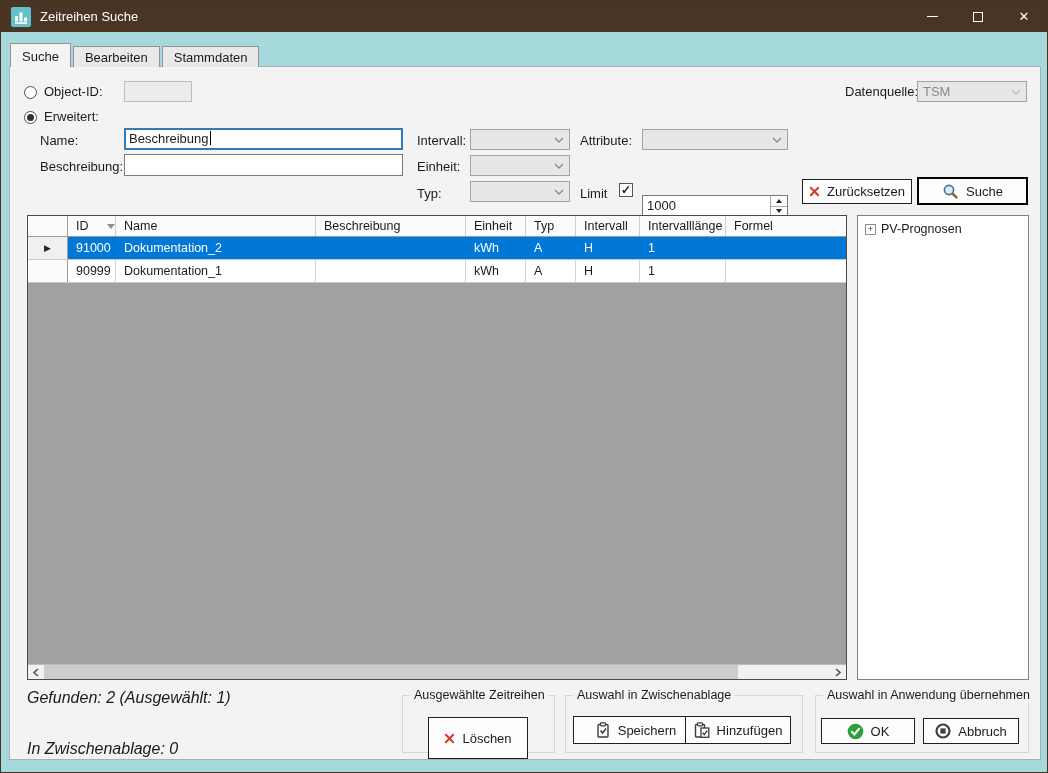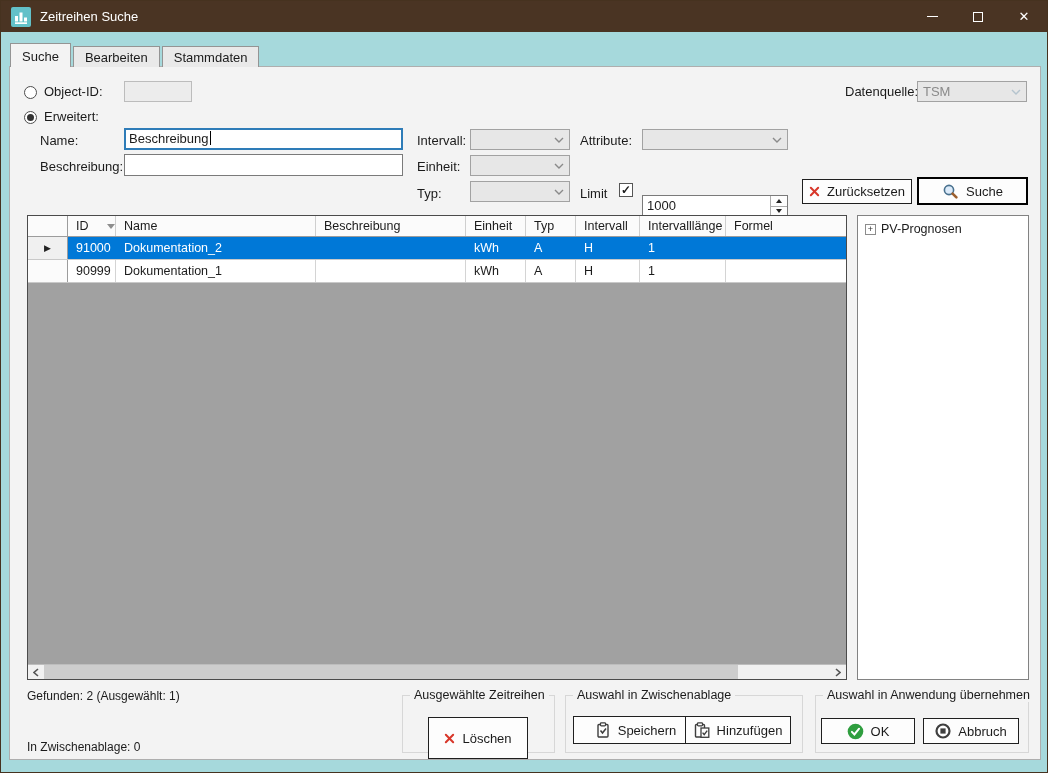--- a/index.html
+++ b/index.html
@@ -97,21 +97,21 @@
   .sb-track { flex:1; }
 
   
   .tree { position:absolute; left:847px; top:148px; width:172px; height:465px; background:#fff;
           border:1px solid #828282; }
   .tree-node { position:absolute; left:7px; top:6px; display:flex; align-items:center; font-size:12.5px; }
   .expander { width:11px; height:11px; border:1px solid #8c8c8c; background:#fff; font-size:9px;
               line-height:9px; text-align:center; color:#333; margin-right:5px; }
 
   
-  .status { position:absolute; font-size:12px; color:#1b1b1b; }
+  .status { position:absolute; font-size:16px; font-style:italic; color:#1b1b1b; }
 
   
   .group { position:absolute; top:628px; height:58px; border:1px solid #d7d7d7; }
   .group-title { position:absolute; top:-8px; left:7px; background:#f3f3f3; padding:0 4px;
                  font-size:12.5px; font-style:normal; white-space:nowrap; }
 </style>
 </head>
 <body>
 
 <div class="window">

